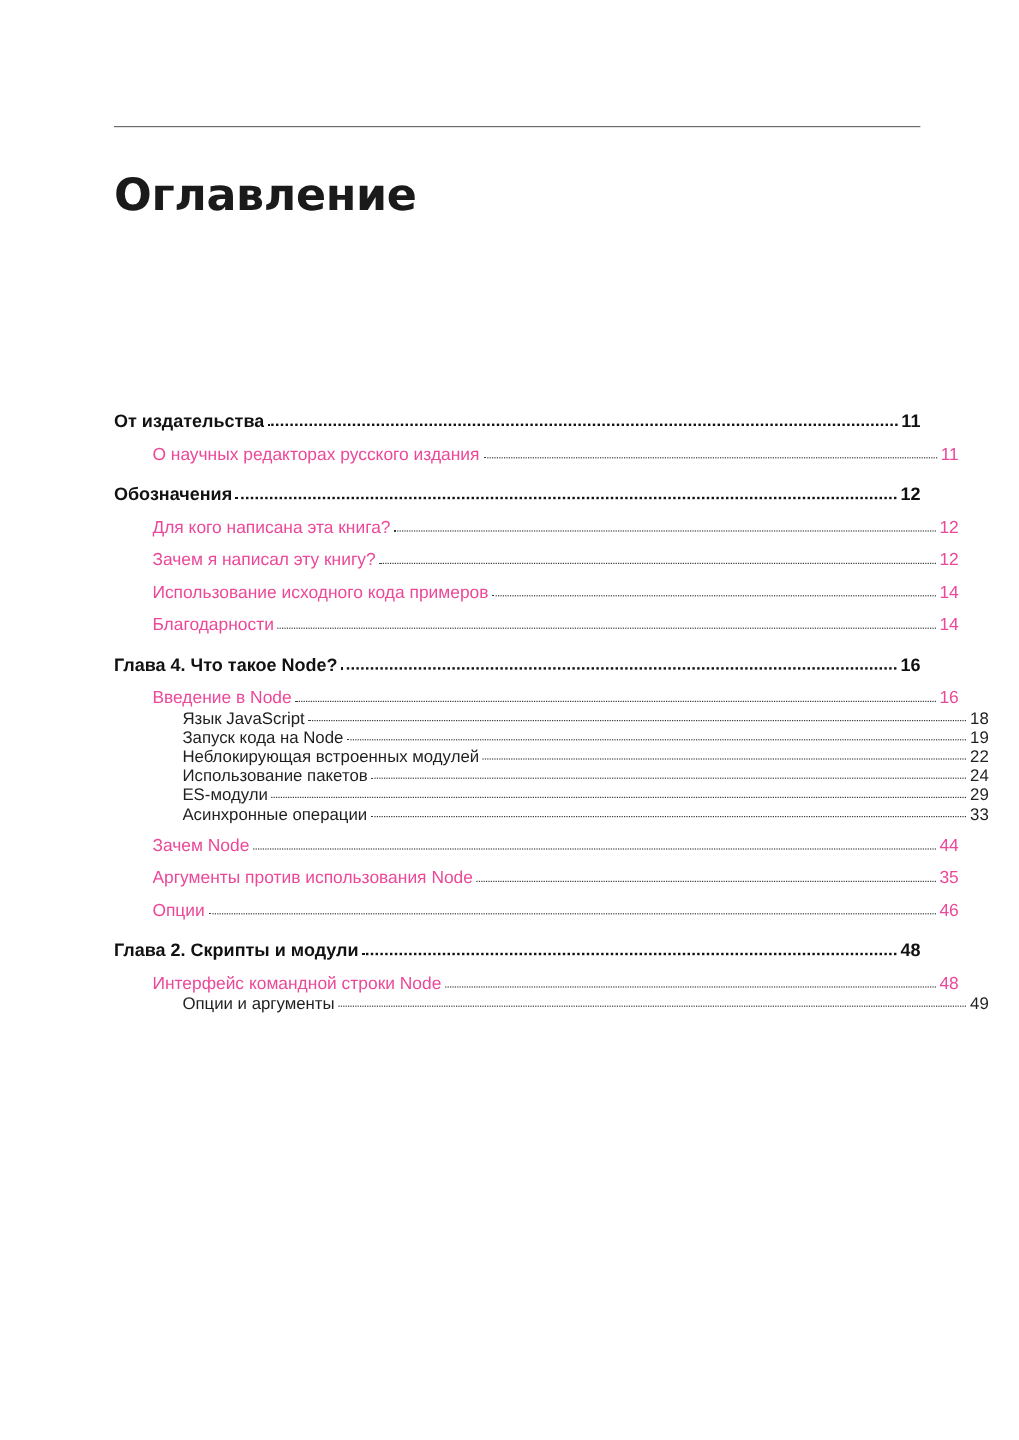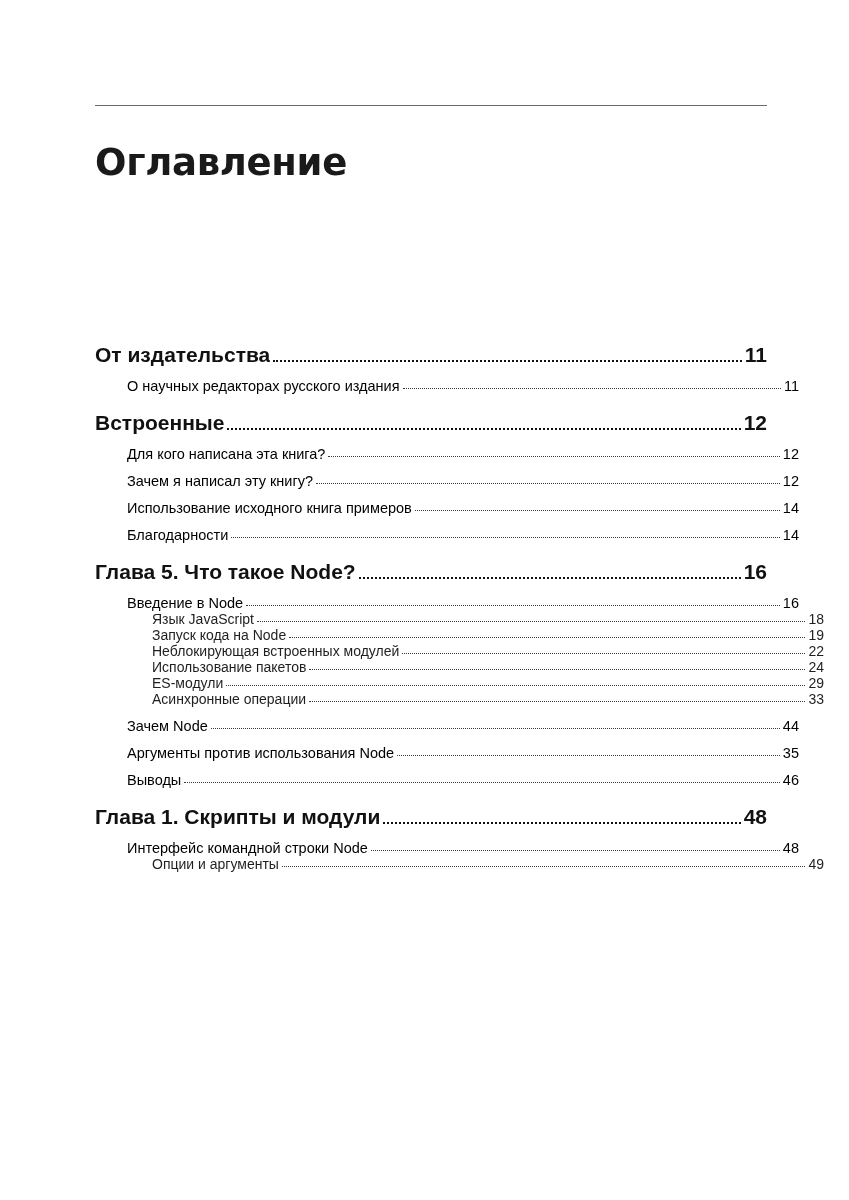--- a/index.html
+++ b/index.html
@@ -61,37 +61,37 @@
     margin: 0 3px 5px 3px;
     height: 0;
   }
   .toc-page {
     flex: 0 0 auto;
     text-align: right;
   }
 
   
   .lvl0 {
-    font-size: 21px;
+    font-size: 15px;
     font-weight: bold;
     color: #111111;
     margin-top: 17px;
     margin-bottom: 3px;
   }
   .lvl0 .toc-dots {
     border-bottom-width: 2px;
     border-bottom-color: #111111;
     margin-bottom: 5px;
   }
   .lvl0 .toc-page { font-weight: bold; }
 
   
   .lvl1 {
     font-size: 14.5px;
-    color: #000000;
+    color: #ec4899;
     margin-top: 11px;
     padding-left: 32px;
   }
   .lvl1 .toc-dots { border-bottom-color: #3a3a3a; }
 
   
   .lvl2 {
     font-size: 14px;
     color: #1f1f1f;
     padding-left: 57px;
@@ -114,46 +114,46 @@
         <span class="toc-title">От издательства</span>
         <span class="toc-dots"></span>
         <span class="toc-page">11</span>
       </div>
       <div class="toc-entry lvl1">
         <span class="toc-title">О научных редакторах русского издания</span>
         <span class="toc-dots"></span>
         <span class="toc-page">11</span>
       </div>
       <div class="toc-entry lvl0">
-        <span class="toc-title">Встроенные</span>
+        <span class="toc-title">Обозначения</span>
         <span class="toc-dots"></span>
         <span class="toc-page">12</span>
       </div>
       <div class="toc-entry lvl1">
         <span class="toc-title">Для кого написана эта книга?</span>
         <span class="toc-dots"></span>
         <span class="toc-page">12</span>
       </div>
       <div class="toc-entry lvl1">
         <span class="toc-title">Зачем я написал эту книгу?</span>
         <span class="toc-dots"></span>
         <span class="toc-page">12</span>
       </div>
       <div class="toc-entry lvl1">
-        <span class="toc-title">Использование исходного книга примеров</span>
+        <span class="toc-title">Использование исходного кода примеров</span>
         <span class="toc-dots"></span>
         <span class="toc-page">14</span>
       </div>
       <div class="toc-entry lvl1">
         <span class="toc-title">Благодарности</span>
         <span class="toc-dots"></span>
         <span class="toc-page">14</span>
       </div>
       <div class="toc-entry lvl0">
-        <span class="toc-title">Глава 5. Что такое Node?</span>
+        <span class="toc-title">Глава 4. Что такое Node?</span>
         <span class="toc-dots"></span>
         <span class="toc-page">16</span>
       </div>
       <div class="toc-entry lvl1">
         <span class="toc-title">Введение в Node</span>
         <span class="toc-dots"></span>
         <span class="toc-page">16</span>
       </div>
       <div class="toc-entry lvl2">
         <span class="toc-title">Язык JavaScript</span>
@@ -189,26 +189,26 @@
         <span class="toc-title">Зачем Node</span>
         <span class="toc-dots"></span>
         <span class="toc-page">44</span>
       </div>
       <div class="toc-entry lvl1">
         <span class="toc-title">Аргументы против использования Node</span>
         <span class="toc-dots"></span>
         <span class="toc-page">35</span>
       </div>
       <div class="toc-entry lvl1">
-        <span class="toc-title">Выводы</span>
+        <span class="toc-title">Опции</span>
         <span class="toc-dots"></span>
         <span class="toc-page">46</span>
       </div>
       <div class="toc-entry lvl0">
-        <span class="toc-title">Глава 1. Скрипты и модули</span>
+        <span class="toc-title">Глава 2. Скрипты и модули</span>
         <span class="toc-dots"></span>
         <span class="toc-page">48</span>
       </div>
       <div class="toc-entry lvl1">
         <span class="toc-title">Интерфейс командной строки Node</span>
         <span class="toc-dots"></span>
         <span class="toc-page">48</span>
       </div>
       <div class="toc-entry lvl2">
         <span class="toc-title">Опции и аргументы</span>

